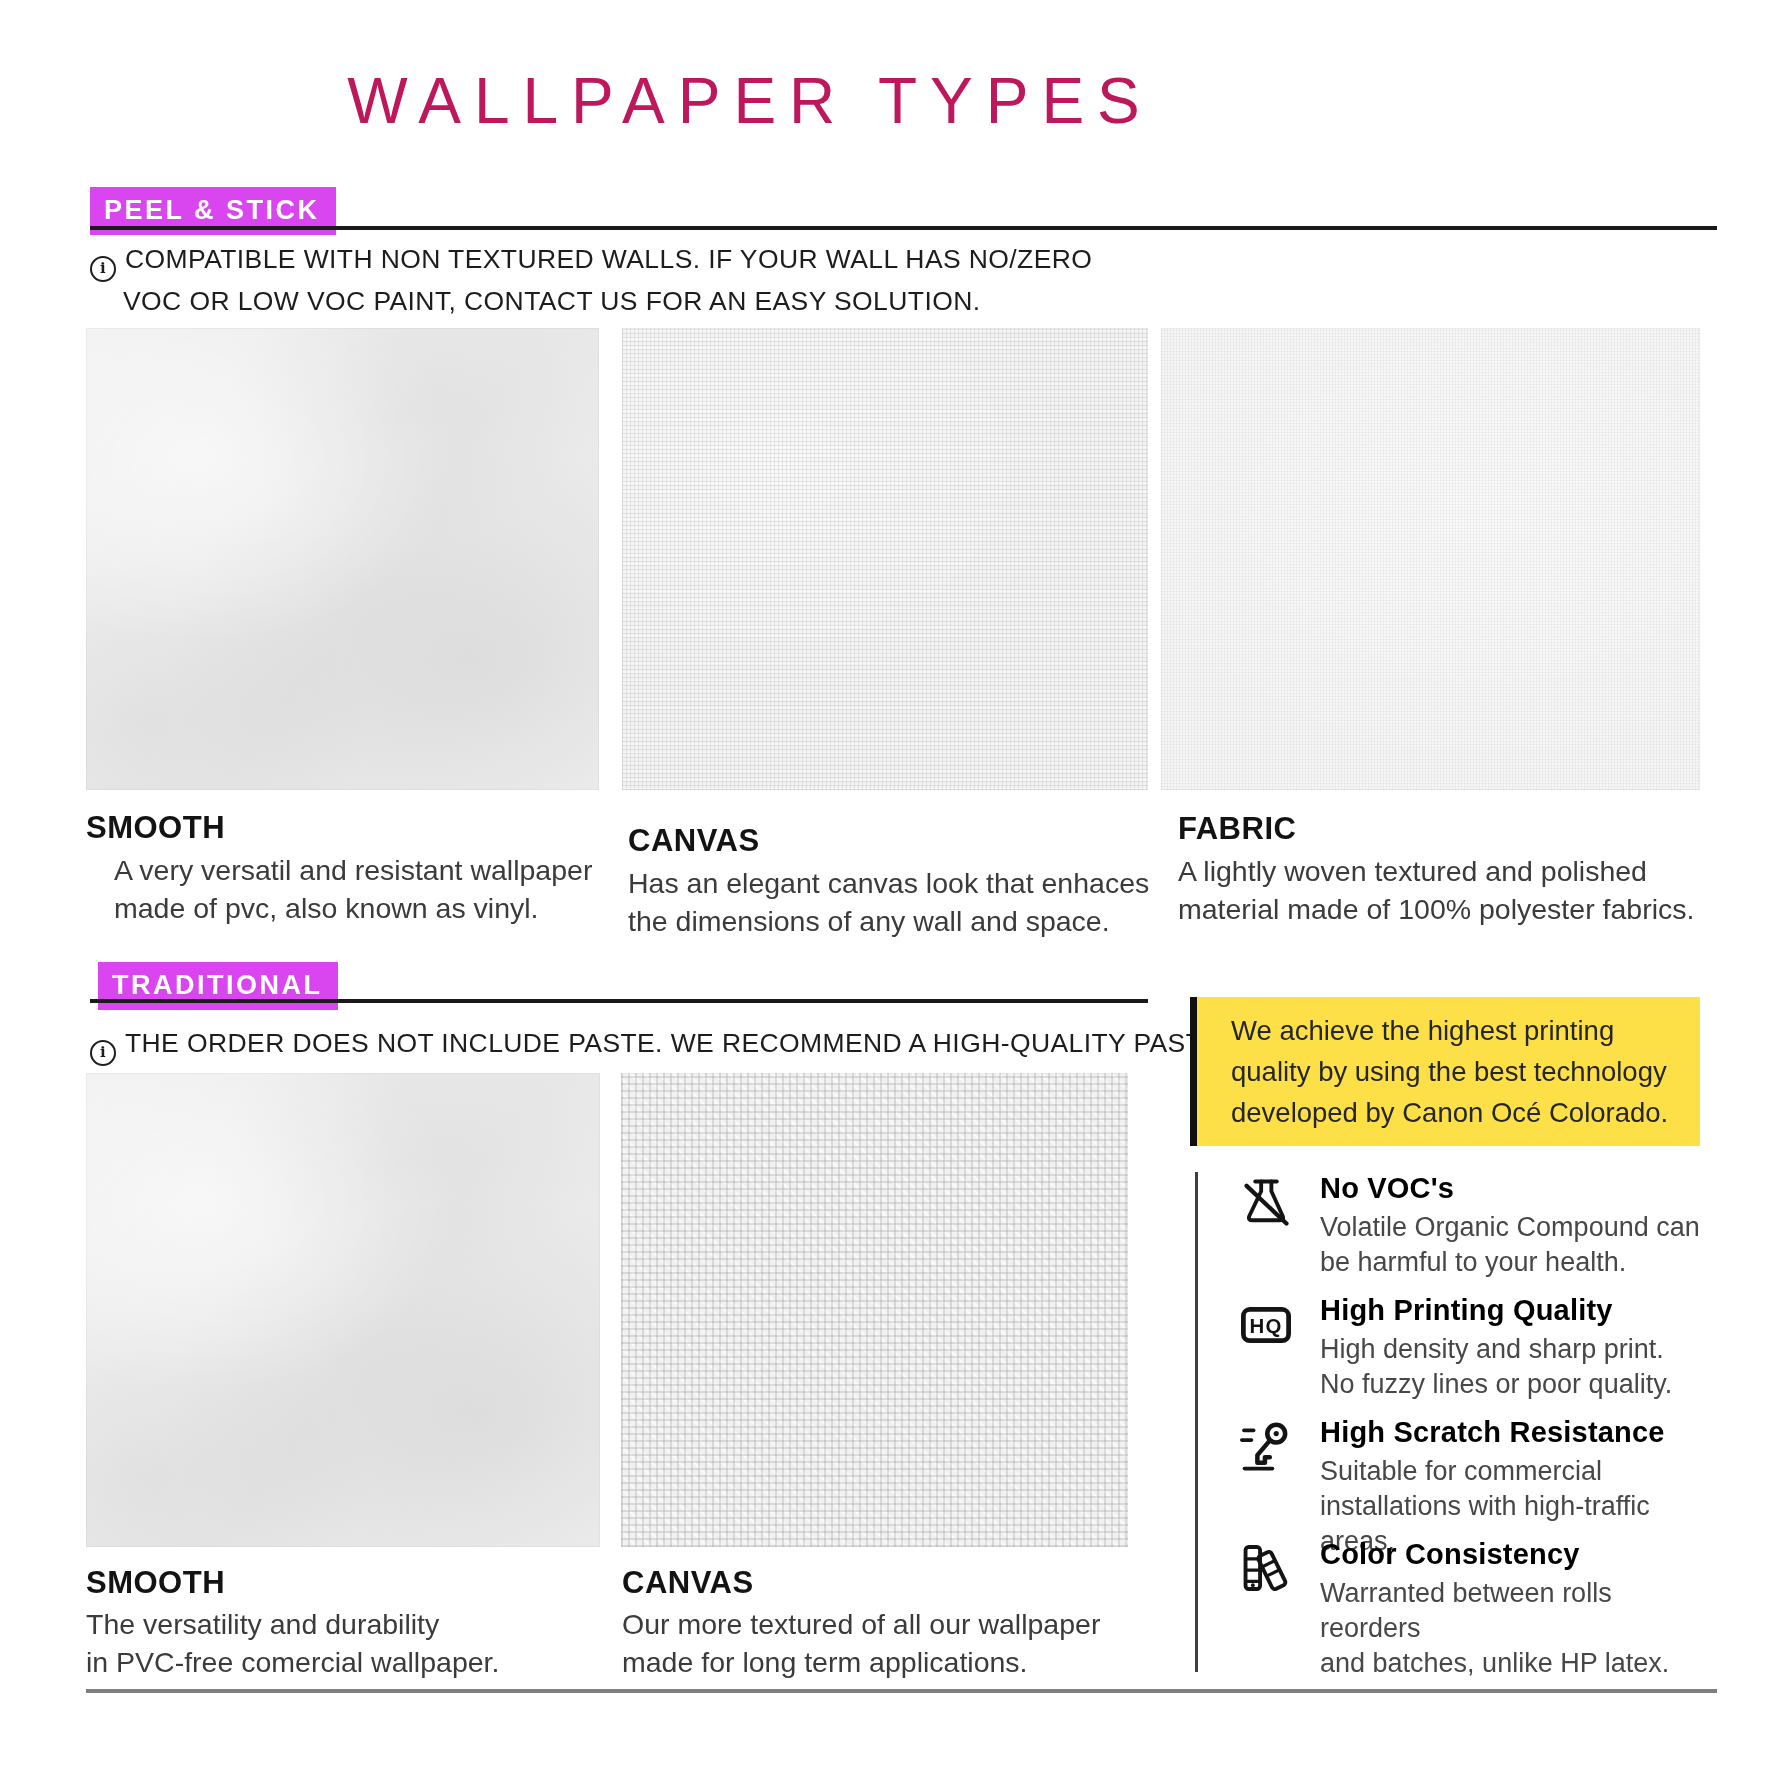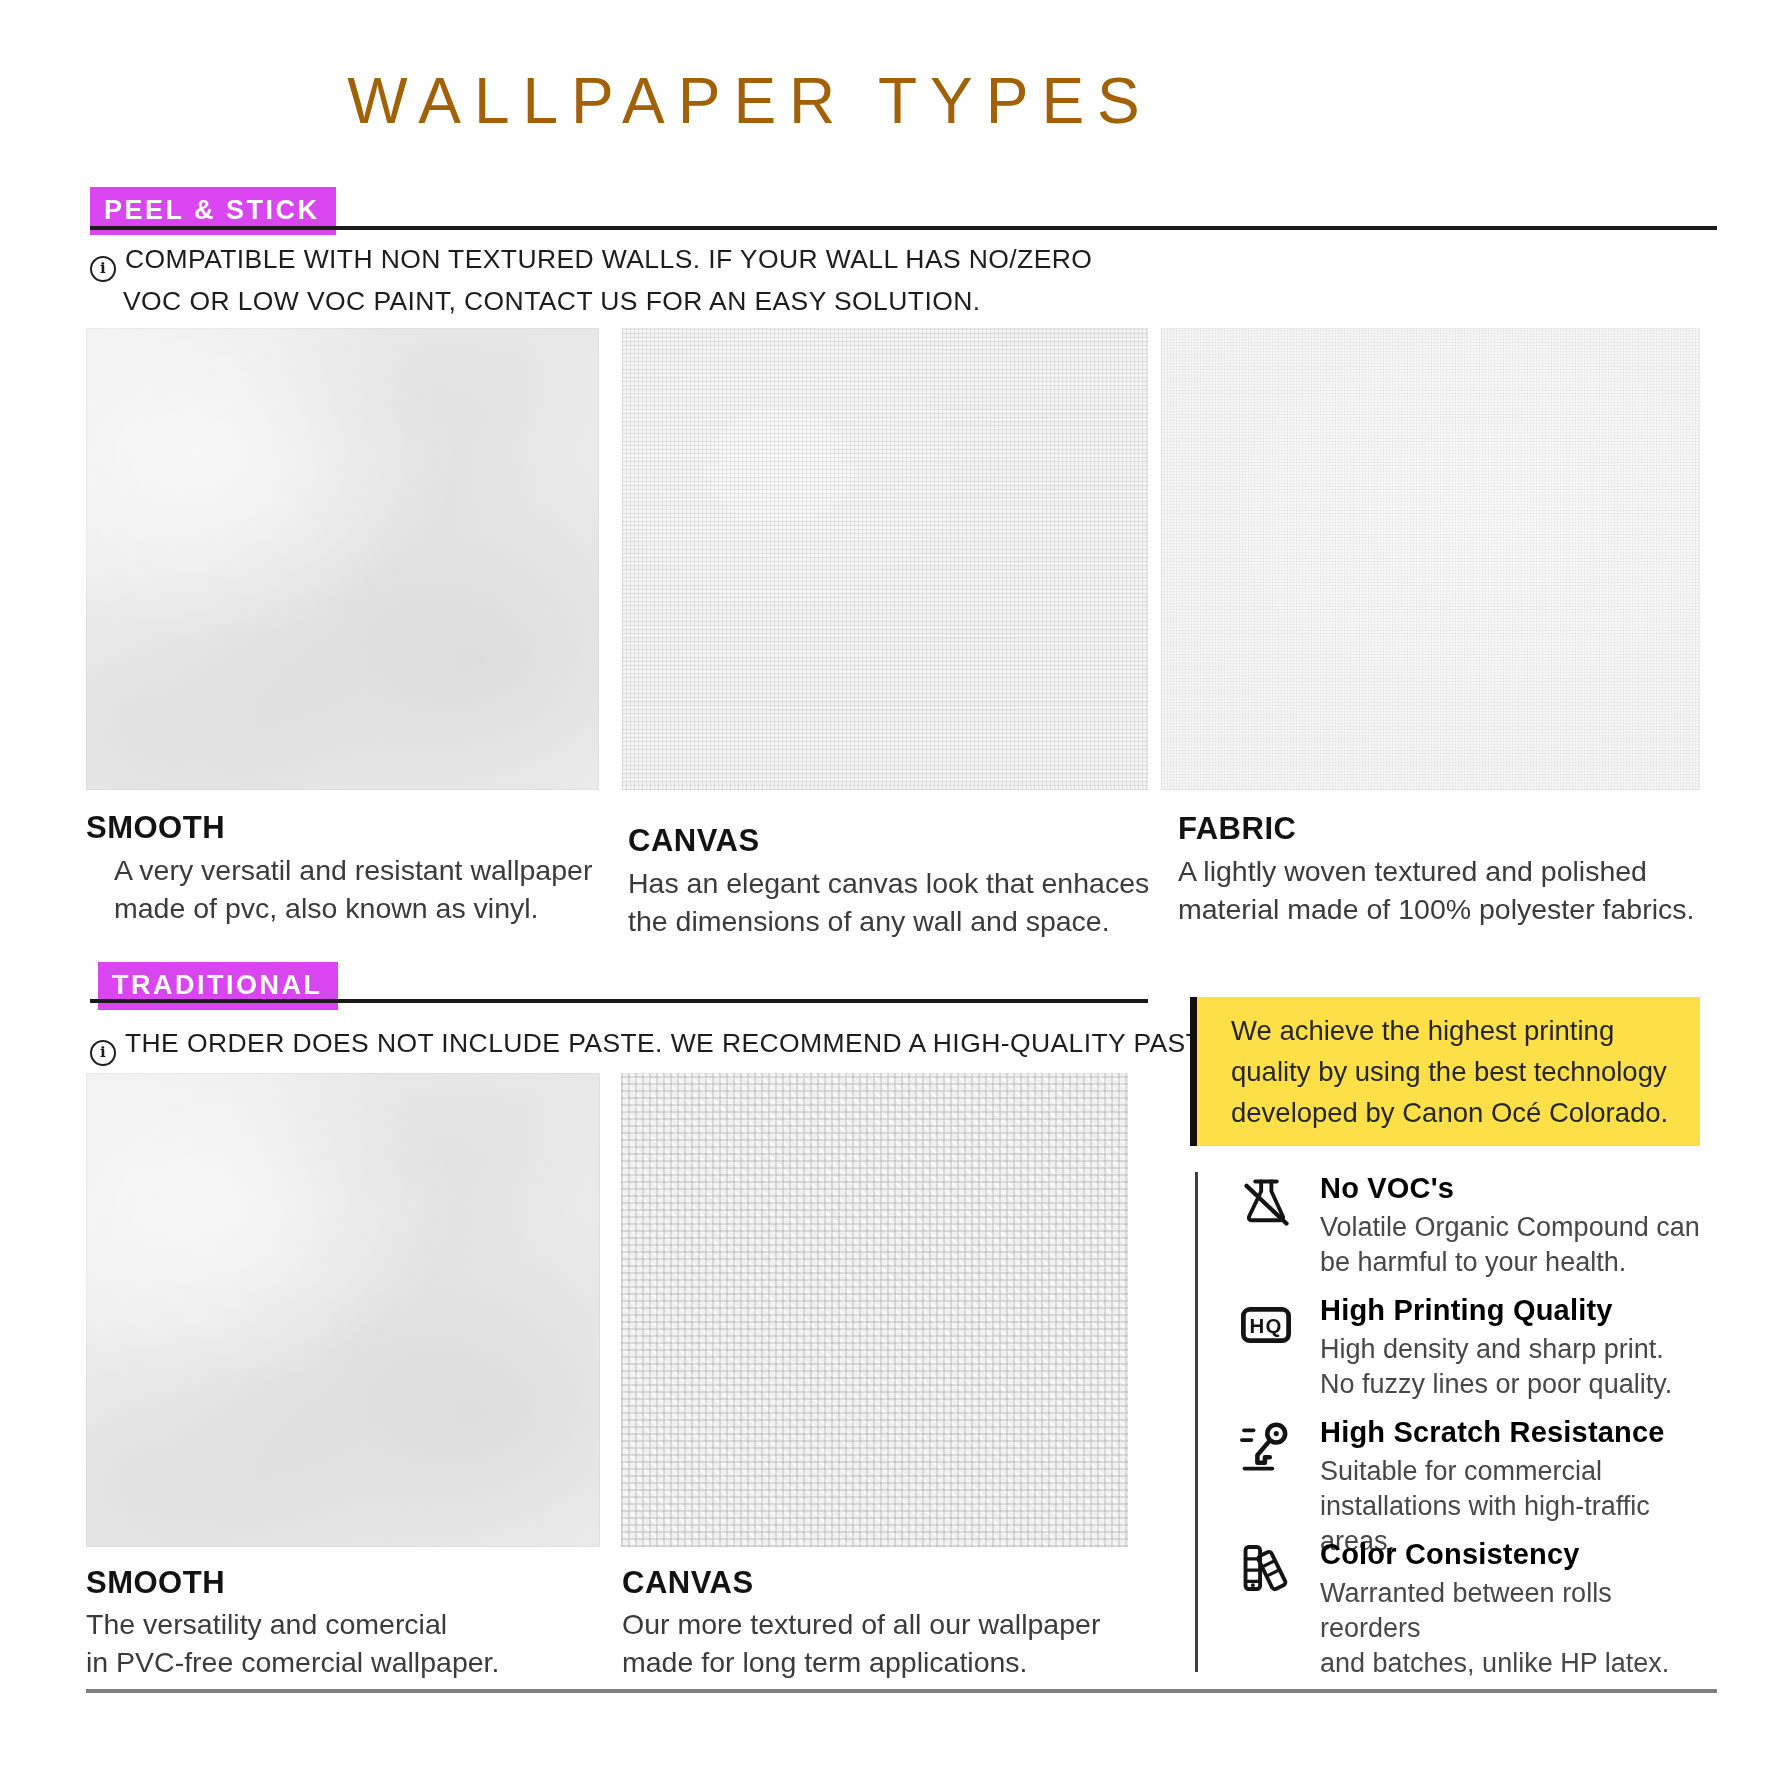--- a/index.html
+++ b/index.html
@@ -5,21 +5,21 @@
   html,body { margin:0; padding:0; background:#ffffff; }
   #page {
     position:relative; width:1780px; height:1780px; background:#ffffff;
     font-family:"Liberation Sans", sans-serif; color:#111; overflow:hidden;
   }
   .abs { position:absolute; }
 
   
   .page-title {
     left:0; top:64px; width:1500px; text-align:center;
-    font-size:64px; font-weight:200; letter-spacing:13px; color:#a16207;
+    font-size:64px; font-weight:200; letter-spacing:13px; color:#be185d;
   }
 
   
   .section-label {
     background:#d946ef; color:#ffffff; display:inline-block;
     font-size:27px; font-weight:700; letter-spacing:2.5px;
     padding:8px 16px 9px 14px; white-space:nowrap;
   }
   .rule { background:#1a1a1a; height:4px; }
 
@@ -133,21 +133,21 @@
 
   <div class="abs note" style="left:90px; top:1024px;">
     <div><span class="info-i">i</span><span>THE ORDER DOES NOT INCLUDE PASTE. WE RECOMMEND A HIGH-QUALITY PASTE.</span></div>
   </div>
 
   <div class="abs swatch tex-smooth" style="left:86px; top:1073px; width:514px; height:474px;"></div>
   <div class="abs swatch tex-canvas-coarse" style="left:621px; top:1073px; width:507px; height:474px;"></div>
 
   <div class="abs swatch-name" style="left:86px; top:1565px;">SMOOTH</div>
   <div class="abs swatch-desc" style="left:86px; top:1606px;">
-    <div>The versatility and comercial</div>
+    <div>The versatility and durability</div>
     <div>in PVC-free comercial wallpaper.</div>
   </div>
 
   <div class="abs swatch-name" style="left:622px; top:1565px;">CANVAS</div>
   <div class="abs swatch-desc" style="left:622px; top:1606px;">
     <div>Our more textured of all our wallpaper</div>
     <div>made for long term applications.</div>
   </div>
 
   <div class="abs qbox" style="left:1190px; top:997px;">

